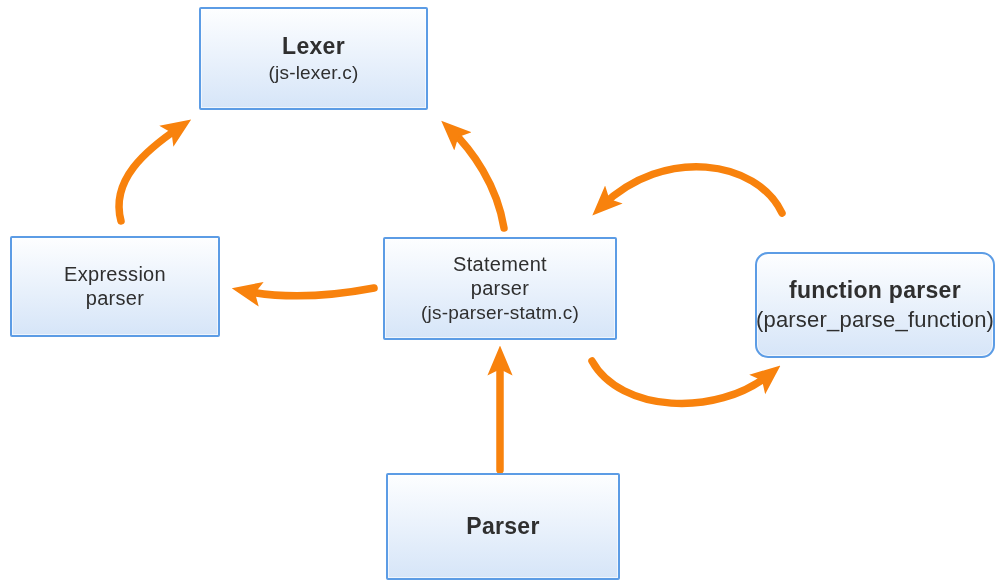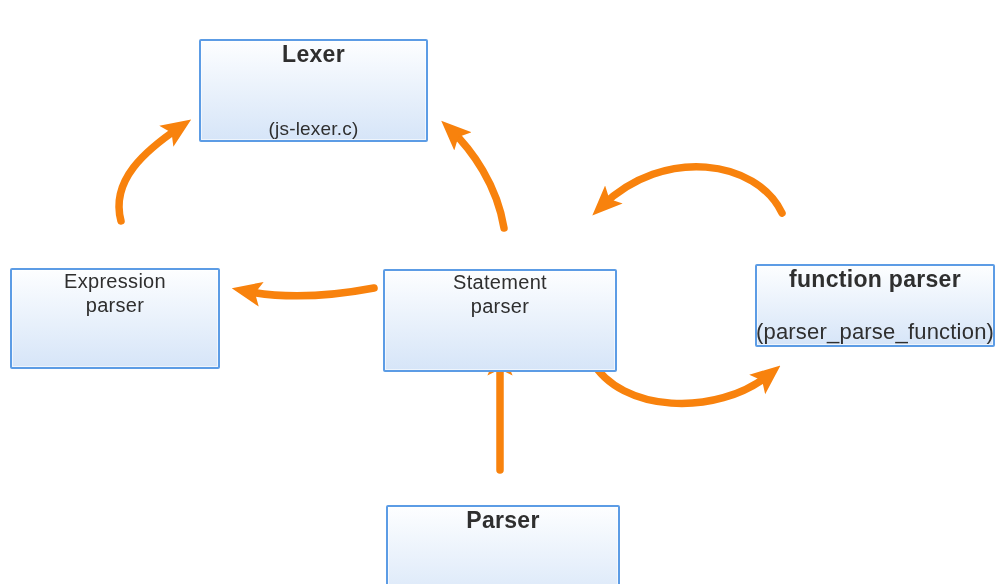--- a/index.html
+++ b/index.html
@@ -28,46 +28,45 @@
     stroke-linecap: round;
   }
   .arrowhead-shape {
     fill: var(--arrow, #F8820D);
   }
   .box {
     position: absolute;
     box-sizing: border-box;
     display: flex;
     flex-direction: column;
-    justify-content: space-between;
+    justify-content: center;
     align-items: center;
     text-align: center;
     gap: 2px;
     border: 2px solid var(--node-border, #5C9CE5);
     border-radius: 2px;
     background: linear-gradient(180deg, var(--node-fill-top, #FDFEFF) 0%, var(--node-fill-bottom, #D6E5F8) 100%);
     box-shadow: inset 0 0 0 1px rgba(255,255,255,0.6);
     color: var(--text, #2F2F2F);
-    margin-top: 32px;
   }
   .box-title {
     white-space: pre-line;
     line-height: 1.18;
     letter-spacing: 0.3px;
   }
   .title-lg { font-size: 23px; font-weight: bold; }
   .title-md { font-size: 20px; font-weight: normal; }
   .box-subtitle { font-size: 19px; font-weight: normal; letter-spacing: 0.2px; }
   .subtitle-sm { font-size: 22px; }
 
   
   #node-lexer              { left: 199px; top: 7px;   width: 229px; height: 103px; }
   #node-expression-parser  { left: 10px;  top: 236px; width: 210px; height: 101px; }
   #node-statement-parser   { left: 383px; top: 237px; width: 234px; height: 103px; }
-  #node-function-parser    { left: 755px; top: 232px; width: 240px; height: 83px; }
+  #node-function-parser    { left: 755px; top: 252px; width: 240px; height: 106px; border-radius: 13px; }
   #node-parser             { left: 386px; top: 473px; width: 234px; height: 107px; }
 </style>
 </head>
 <body>
 
 <div class="canvas">
 
   <svg class="edges-layer" width="1005" height="584" viewBox="0 0 1005 584" xmlns="http://www.w3.org/2000/svg">
     <defs>
       <marker id="arrowhead" viewBox="0 0 10 10" refX="5.5" refY="5" markerWidth="4" markerHeight="4" orient="auto">
@@ -94,20 +93,21 @@
   </div>
 
   <div class="box" id="node-expression-parser">
     <div class="box-title title-md">Expression
 parser</div>
   </div>
 
   <div class="box" id="node-statement-parser">
     <div class="box-title title-md">Statement
 parser</div>
+    <div class="box-subtitle">(js-parser-statm.c)</div>
   </div>
 
   <div class="box" id="node-function-parser">
     <div class="box-title title-lg">function parser</div>
     <div class="box-subtitle subtitle-sm">(parser_parse_function)</div>
   </div>
 
   <div class="box" id="node-parser">
     <div class="box-title title-lg">Parser</div>
   </div>

